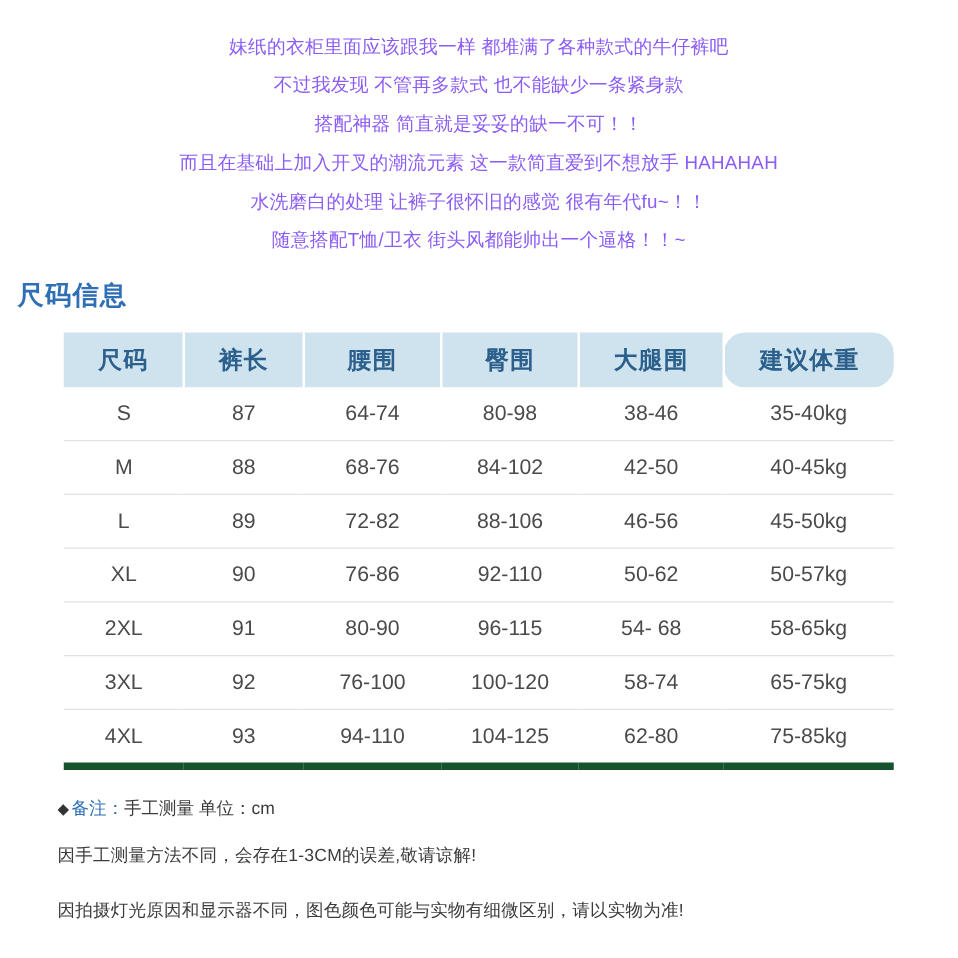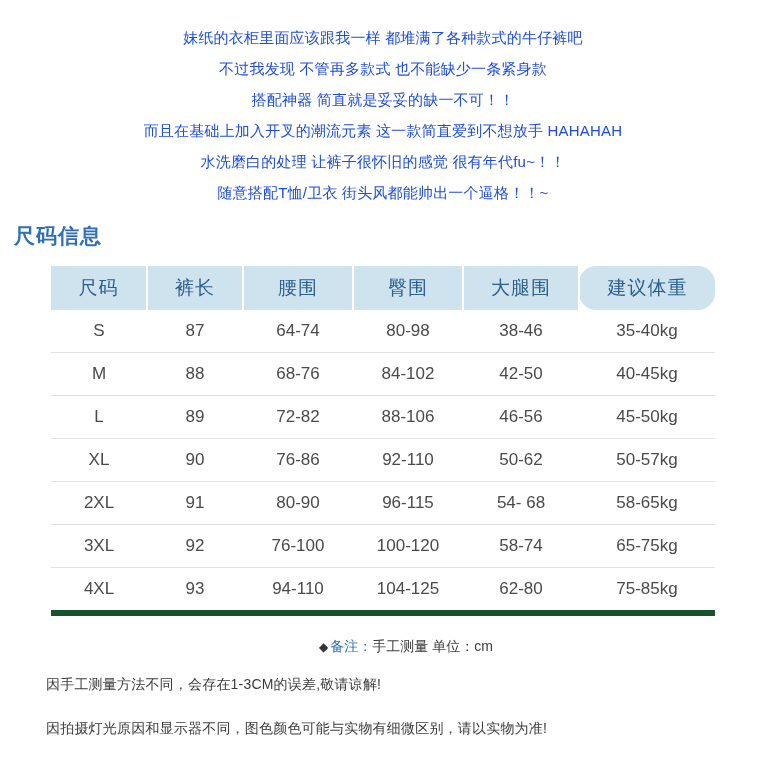--- a/index.html
+++ b/index.html
@@ -21,21 +21,21 @@
   }
 
   
   .intro {
     padding-top: 22px;
     text-align: center;
   }
   .intro-line {
     font-size: 15px;
     line-height: 31px;
-    color: #1d4ed8;
+    color: #8b5cf6;
     letter-spacing: 0.2px;
     white-space: nowrap;
   }
 
   
   .section-title {
     margin: 14px 0 0 14px;
     font-size: 21px;
     font-weight: bold;
     color: #2f6fb5;
@@ -49,21 +49,21 @@
   }
   table.size-table {
     border-collapse: collapse;
     width: 100%;
     table-layout: fixed;
   }
   table.size-table thead th {
     background: #cfe3ef;
     color: #2b5f8c;
     font-size: 19px;
-    font-weight: normal;
+    font-weight: bold;
     height: 42px;
     border-right: 2px solid #ffffff;
     letter-spacing: 1px;
   }
   table.size-table thead th:last-child {
     border-right: none;
     border-radius: 17px;
   }
   table.size-table tbody td {
     height: 40px;
@@ -89,21 +89,20 @@
 
   
   .notes {
     margin-top: 22px;
     padding-left: 46px;
   }
   .note-remark {
     font-size: 14px;
     color: #3b3b3b;
     margin-bottom: 14px;
-    text-align: center;
   }
   .note-remark .bullet {
     color: #333333;
     font-size: 12px;
     margin-right: 2px;
   }
   .note-remark .label {
     color: #2f6fb5;
     font-weight: normal;
   }

